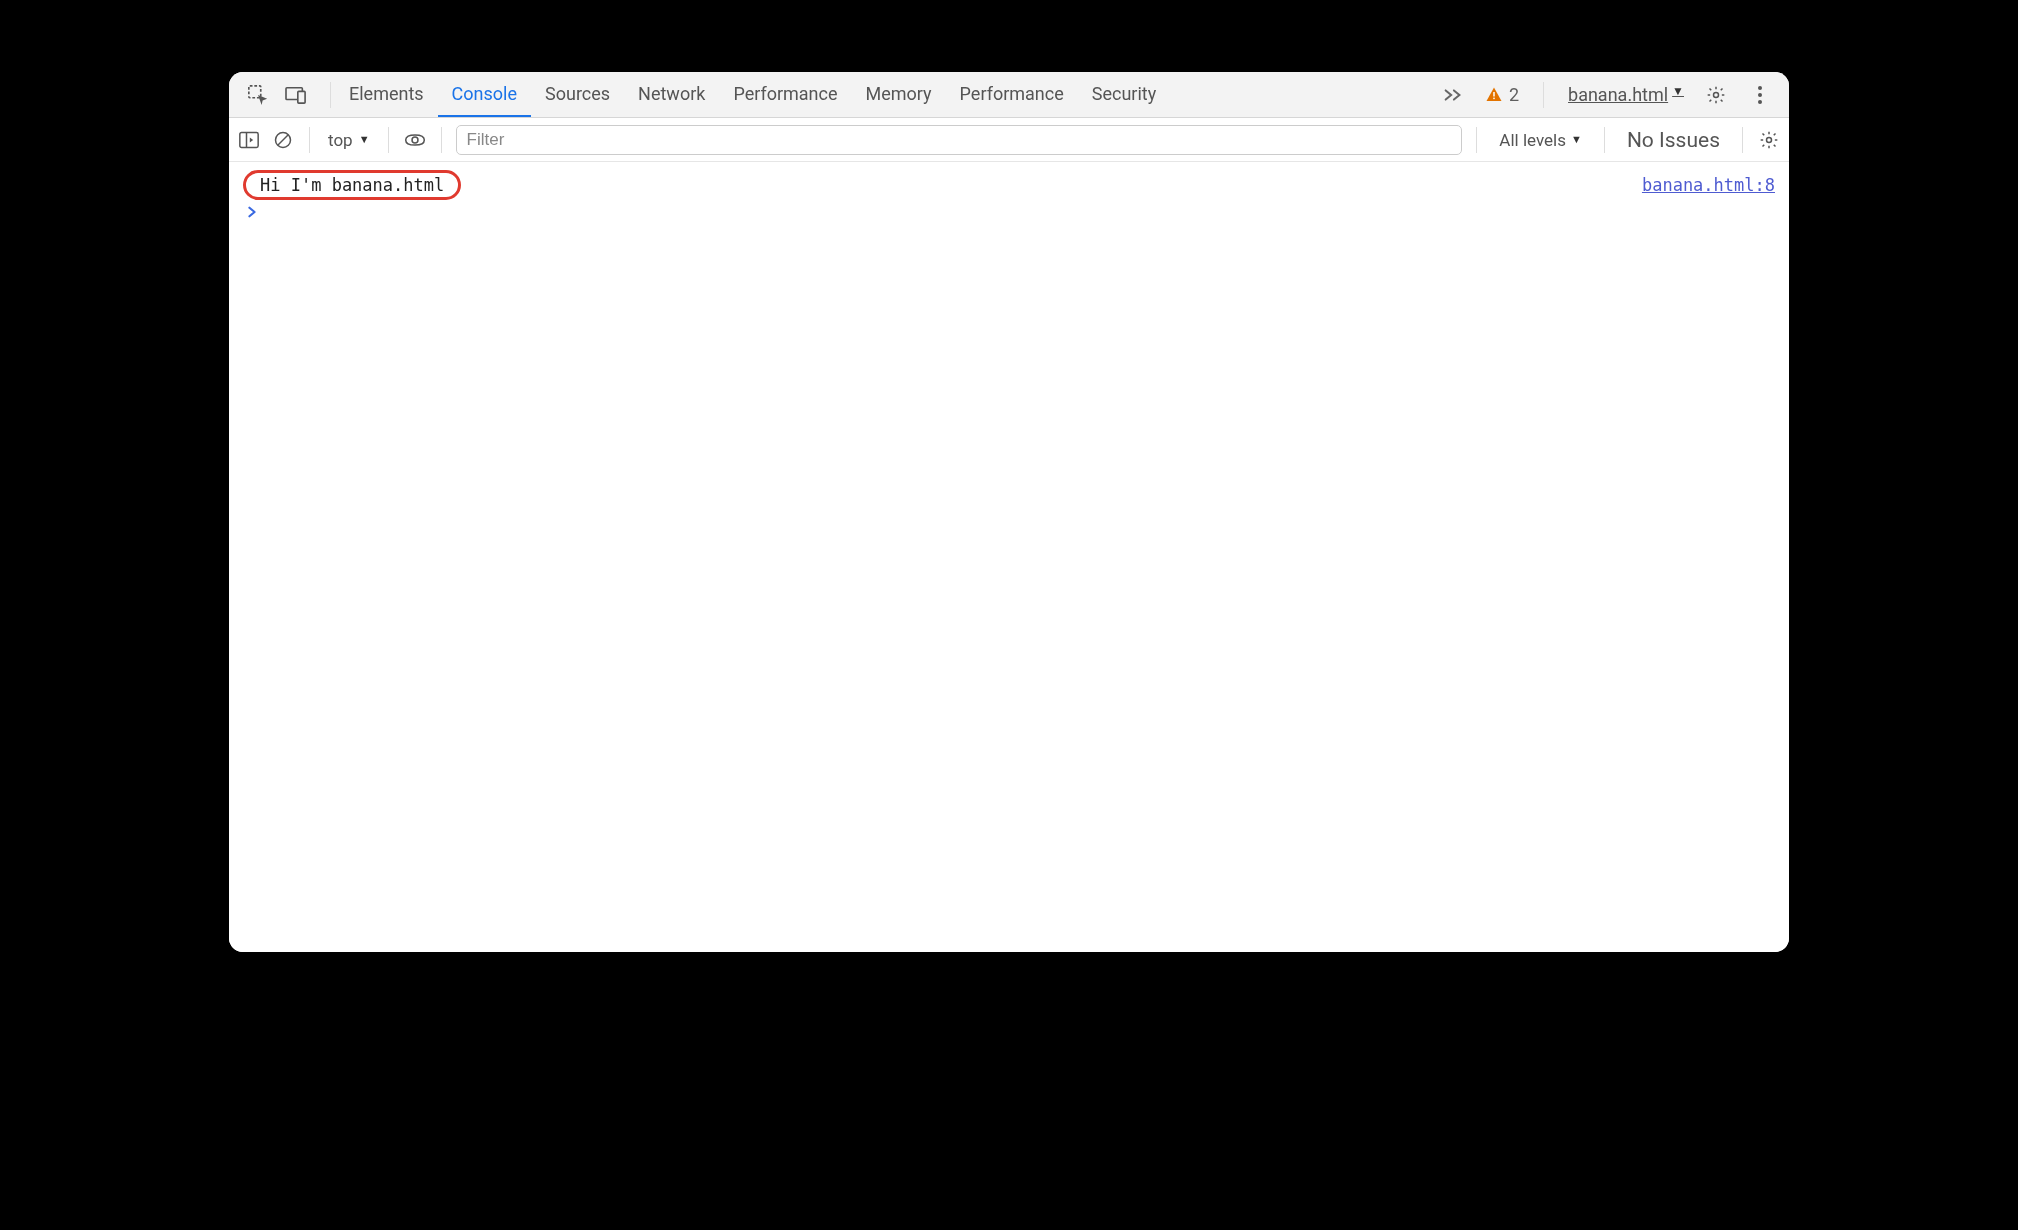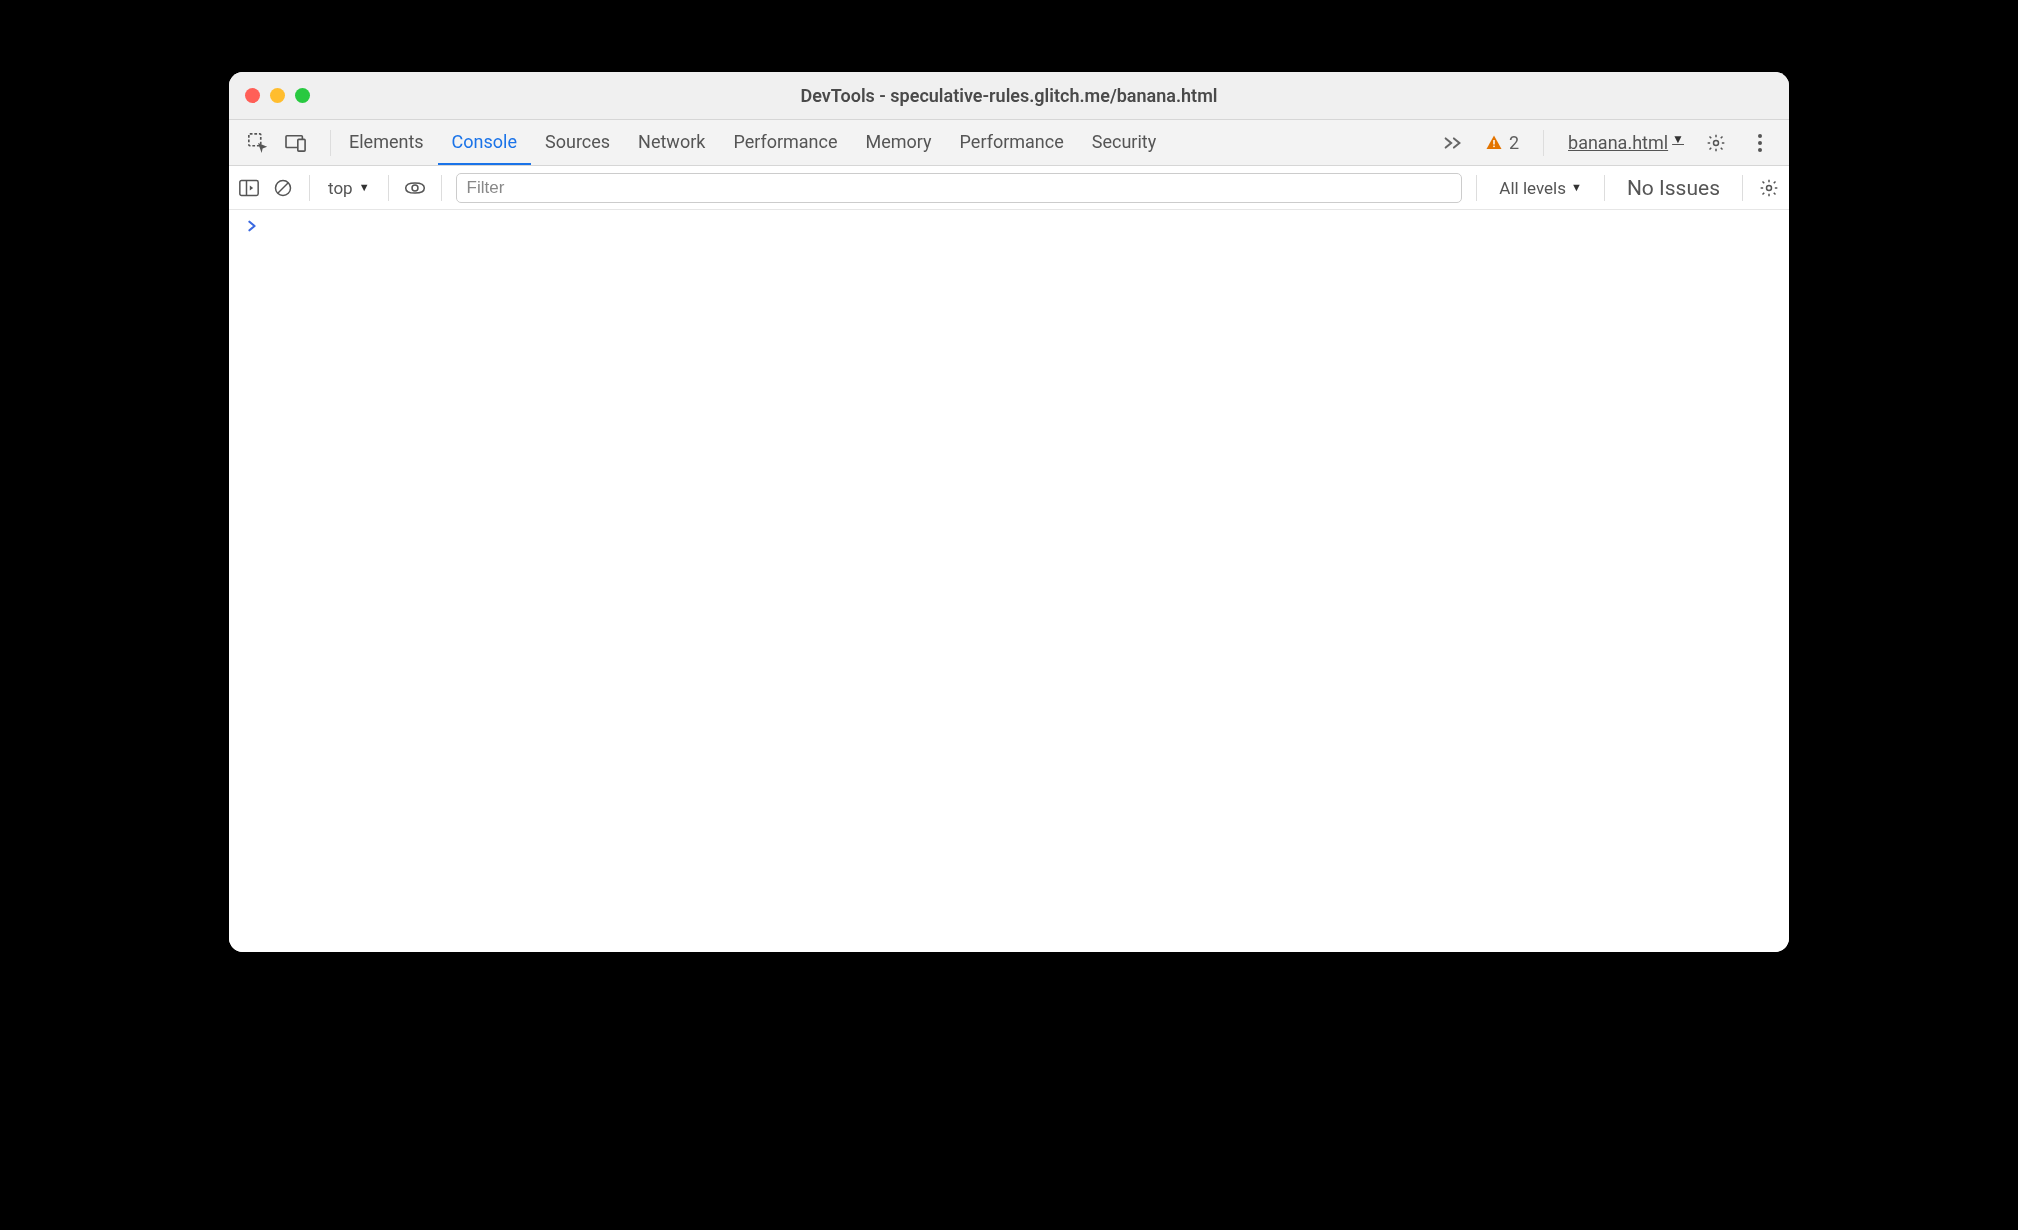--- a/index.html
+++ b/index.html
@@ -176,28 +176,20 @@
       font-size: 14px;
     }
 
     svg { display: block; }
   </style>
 </head>
 <body>
 
 <div class="window">
 
-  <div class="titlebar">
-    <div class="traffic-lights">
-      <span class="light-close"></span>
-      <span class="light-min"></span>
-      <span class="light-max"></span>
-    </div>
-    <div class="window-title">DevTools - speculative-rules.glitch.me/banana.html</div>
-  </div>
 
   <div class="tabstrip">
     <div class="left-icons">
       <span class="icon-btn">
         <svg width="22" height="22" viewBox="0 0 24 24" fill="none" stroke="#555" stroke-width="1.8">
           <rect x="2" y="2" width="13" height="13" rx="1" stroke-dasharray="3 2"></rect>
           <path d="M12 12 L22 16 L17 18 L16 23 Z" fill="#555" stroke="none"></path>
         </svg>
       </span>
       <span class="icon-btn">
@@ -294,20 +286,24 @@
     <div class="vdiv"></div>
     <span class="icon-btn">
       <svg width="20" height="20" viewBox="0 0 24 24" fill="none" stroke="#555" stroke-width="1.8">
         <circle cx="12" cy="12" r="3"></circle>
         <path d="M12 2v3M12 19v3M4.2 4.2l2.1 2.1M17.7 17.7l2.1 2.1M2 12h3M19 12h3M4.2 19.8l2.1-2.1M17.7 6.3l2.1-2.1"></path>
       </svg>
     </span>
   </div>
 
   <div class="console-body">
+    <div class="logrow">
+      <span class="logmsg">Hi I'm banana.html</span>
+      <a class="loglink">banana.html:8</a>
+    </div>
     <div class="prompt">
       <svg width="10" height="12" viewBox="0 0 10 14" fill="none" stroke="#3b6ae1" stroke-width="2.5" stroke-linecap="round" stroke-linejoin="round">
         <path d="M2 2 L8 7 L2 12"></path>
       </svg>
     </div>
   </div>
 
 </div>
 
 </body></html>

